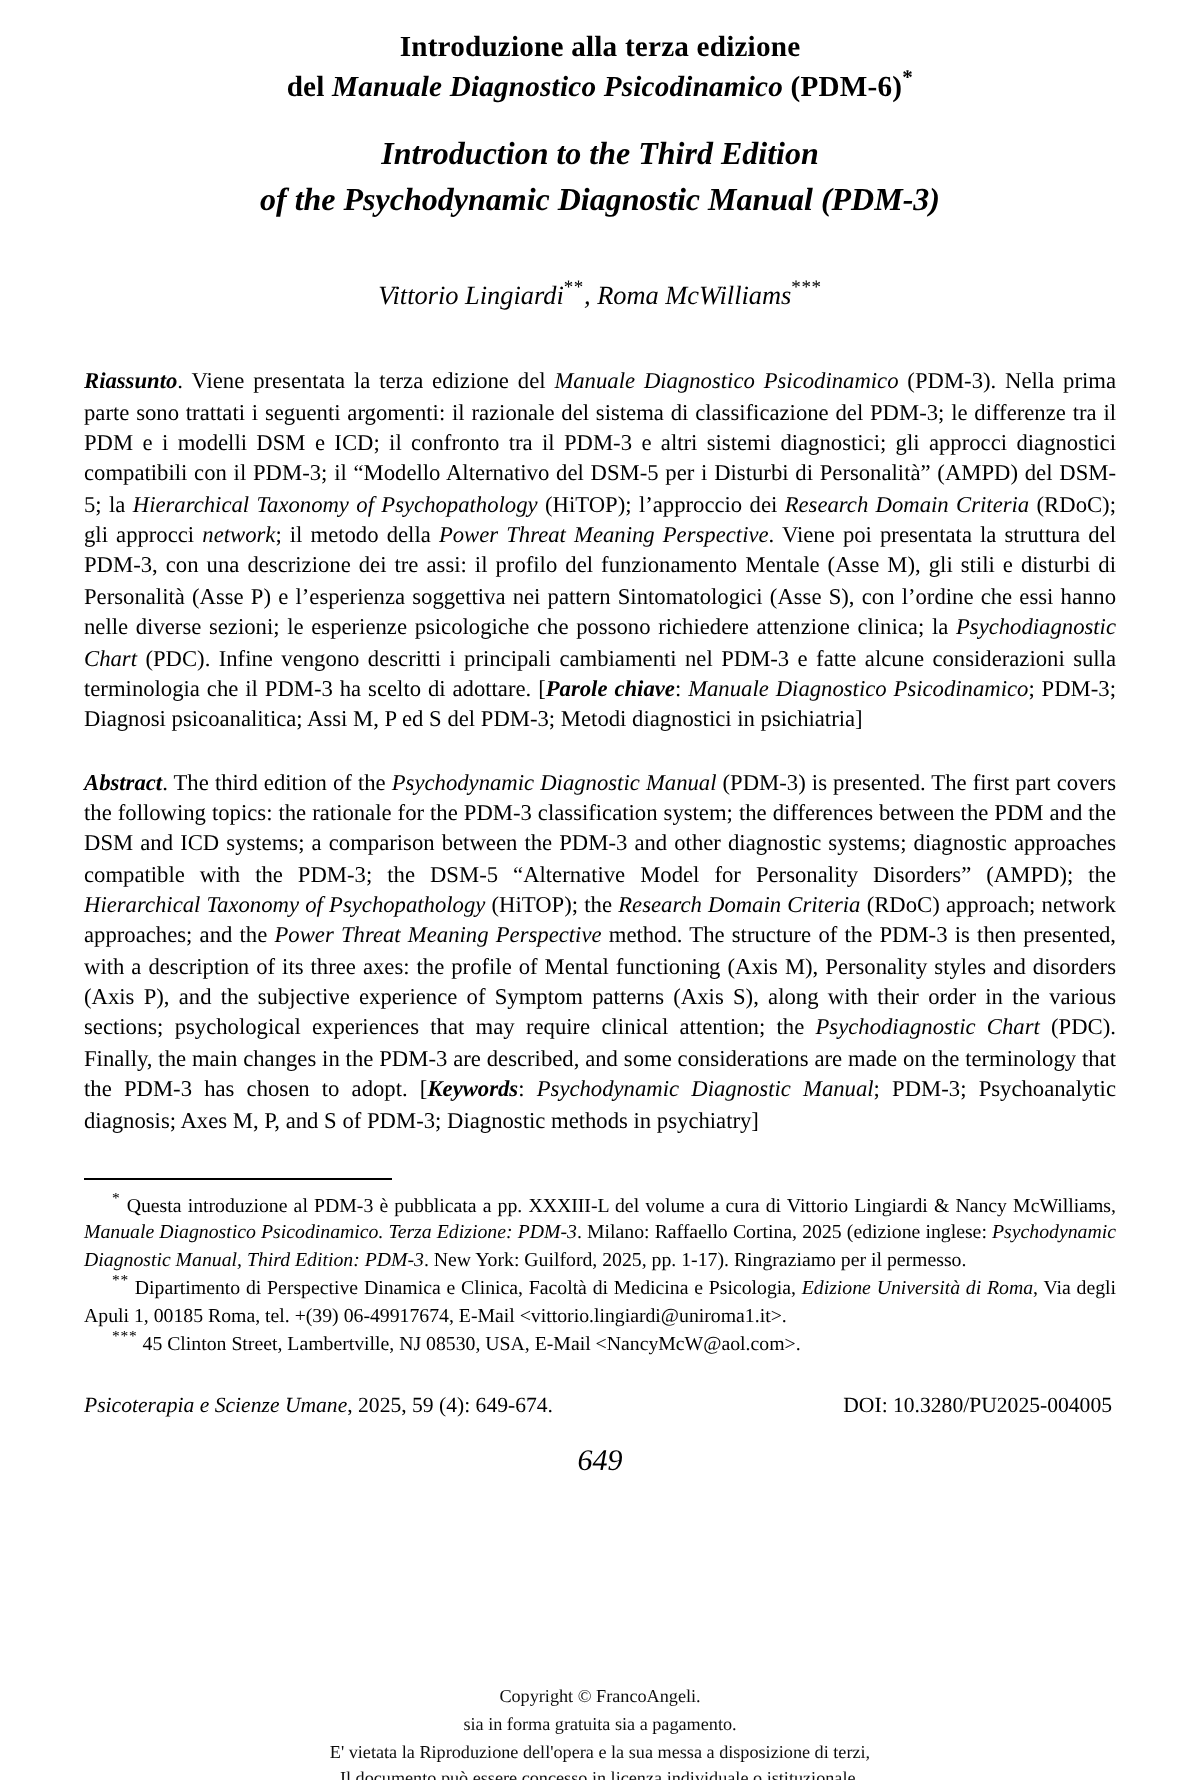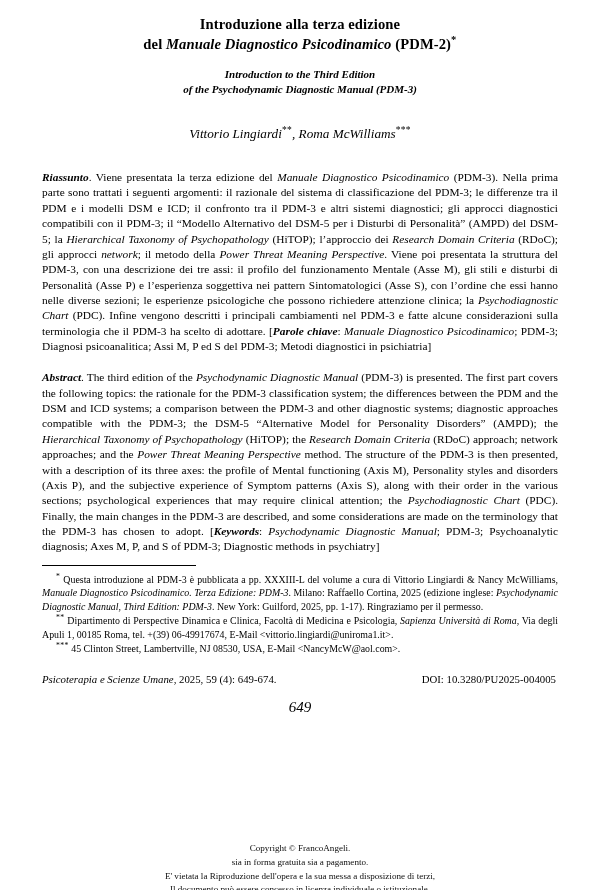--- a/index.html
+++ b/index.html
@@ -41,21 +41,21 @@
     font-size: 14.6px;
     font-weight: bold;
     line-height: 1.40;
     letter-spacing: 0.1px;
   }
   .title-main .it {
     font-style: italic;
   }
   .title-sub {
     margin-top: 12px;
-    font-size: 11px;
+    font-size: 16px;
     font-weight: bold;
     font-style: italic;
     line-height: 1.42;
   }
   .authors {
     margin-top: 28px;
     text-align: center;
     font-size: 13.2px;
     font-style: italic;
   }
@@ -83,21 +83,21 @@
   }
   .lead {
     font-weight: bold;
     font-style: italic;
   }
   .it { font-style: italic; }
   .bi { font-weight: bold; font-style: italic; }
 
   
   .footnotes {
-    margin-top: 10px;
+    margin-top: 20px;
     font-family: Liberation Serif, serif;
   }
   .fn-rule {
     width: 154px;
     height: 0;
     border: 0;
     border-top: 1px solid #000;
     margin: 0 0 7px 0;
   }
   .footnote {
@@ -152,40 +152,40 @@
 </style>
 </head>
 <body>
 
 <div class="page">
   <div class="content">
 
     <div class="title-block">
       <div class="title-main">
         <div>Introduzione alla terza edizione</div>
-        <div><span>del </span><span class="it">Manuale Diagnostico Psicodinamico</span><span> (PDM-2)</span><sup class="mark">*</sup></div>
+        <div><span>del </span><span class="it">Manuale Diagnostico Psicodinamico</span><span> (PDM-6)</span><sup class="mark">*</sup></div>
       </div>
       <div class="title-sub">
         <div>Introduction to the Third Edition</div>
         <div>of the Psychodynamic Diagnostic Manual (PDM-3)</div>
       </div>
     </div>
 
     <div class="authors"><span>Vittorio Lingiardi</span><sup class="mark">**</sup><span>, </span><span>Roma McWilliams</span><sup class="mark">***</sup></div>
 
     <div class="abstract abstract-it"><span class="lead">Riassunto</span><span>. Viene presentata la terza edizione del </span><span class="it">Manuale Diagnostico Psicodinamico</span><span> (PDM-3). Nella prima parte sono trattati i seguenti argomenti: il razionale del sistema di classificazione del PDM-3; le differenze tra il PDM e i modelli DSM e ICD; il confronto tra il PDM-3 e altri sistemi diagnostici; gli approcci diagnostici compatibili con il PDM-3; il “Modello Alternativo del DSM-5 per i Disturbi di Personalità” (AMPD) del DSM-5; la </span><span class="it">Hierarchical Taxonomy of Psychopathology</span><span> (HiTOP); l’approccio dei </span><span class="it">Research Domain Criteria</span><span> (RDoC); gli approcci </span><span class="it">network</span><span>; il metodo della </span><span class="it">Power Threat Meaning Perspective</span><span>. Viene poi presentata la struttura del PDM-3, con una descrizione dei tre assi: il profilo del funzionamento Mentale (Asse M), gli stili e disturbi di Personalità (Asse P) e l’esperienza soggettiva nei pattern Sintomatologici (Asse S), con l’ordine che essi hanno nelle diverse sezioni; le esperienze psicologiche che possono richiedere attenzione clinica; la </span><span class="it">Psychodiagnostic Chart</span><span> (PDC). Infine vengono descritti i principali cambiamenti nel PDM-3 e fatte alcune considerazioni sulla terminologia che il PDM-3 ha scelto di adottare. [</span><span class="bi">Parole chiave</span><span>: </span><span class="it">Manuale Diagnostico Psicodinamico</span><span>; PDM-3; Diagnosi psicoanalitica; Assi M, P ed S del PDM-3; Metodi diagnostici in psichiatria]</span></div>
 
     <div class="abstract abstract-en"><span class="lead">Abstract</span><span>. The third edition of the </span><span class="it">Psychodynamic Diagnostic Manual</span><span> (PDM-3) is presented. The first part covers the following topics: the rationale for the PDM-3 classification system; the differences between the PDM and the DSM and ICD systems; a comparison between the PDM-3 and other diagnostic systems; diagnostic approaches compatible with the PDM-3; the DSM-5 “Alternative Model for Personality Disorders” (AMPD); the </span><span class="it">Hierarchical Taxonomy of Psychopathology</span><span> (HiTOP); the </span><span class="it">Research Domain Criteria</span><span> (RDoC) approach; network approaches; and the </span><span class="it">Power Threat Meaning Perspective</span><span> method. The structure of the PDM-3 is then presented, with a description of its three axes: the profile of Mental functioning (Axis M), Personality styles and disorders (Axis P), and the subjective experience of Symptom patterns (Axis S), along with their order in the various sections; psychological experiences that may require clinical attention; the </span><span class="it">Psychodiagnostic Chart</span><span> (PDC). Finally, the main changes in the PDM-3 are described, and some considerations are made on the terminology that the PDM-3 has chosen to adopt. [</span><span class="bi">Keywords</span><span>: </span><span class="it">Psychodynamic Diagnostic Manual</span><span>; PDM-3; Psychoanalytic diagnosis; Axes M, P, and S of PDM-3; Diagnostic methods in psychiatry]</span></div>
 
     <div class="footnotes">
       <hr class="fn-rule">
 
       <div class="footnote"><sup class="mark">*</sup><span> Questa introduzione al PDM-3 è pubblicata a pp. XXXIII-L del volume a cura di Vittorio Lingiardi &amp; Nancy McWilliams, </span><span class="it">Manuale Diagnostico Psicodinamico. Terza Edizione: PDM-3</span><span>. Milano: Raffaello Cortina, 2025 (edizione inglese: </span><span class="it">Psychodynamic Diagnostic Manual, Third Edition: PDM-3</span><span>. New York: Guilford, 2025, pp. 1-17). Ringraziamo per il permesso.</span></div>
 
-      <div class="footnote"><sup class="mark">**</sup><span> Dipartimento di Perspective Dinamica e Clinica, Facoltà di Medicina e Psicologia, </span><span class="it">Sapienza Università di Roma</span><span>, Via degli Apuli 1, 00185 Roma, tel. +(39) 06-49917674, E-Mail &lt;vittorio.lingiardi@uniroma1.it&gt;.</span></div>
+      <div class="footnote"><sup class="mark">**</sup><span> Dipartimento di Perspective Dinamica e Clinica, Facoltà di Medicina e Psicologia, </span><span class="it">Edizione Università di Roma</span><span>, Via degli Apuli 1, 00185 Roma, tel. +(39) 06-49917674, E-Mail &lt;vittorio.lingiardi@uniroma1.it&gt;.</span></div>
 
       <div class="footnote"><sup class="mark">***</sup><span> 45 Clinton Street, Lambertville, NJ 08530, USA, E-Mail &lt;NancyMcW@aol.com&gt;.</span></div>
     </div>
 
     <div class="journal">
       <div class="journal-row row1">
         <div class="left"><span class="it">Psicoterapia e Scienze Umane</span><span>, 2025, 59 (4): 649-674.</span></div>
         <div class="right">DOI: 10.3280/PU2025-004005</div>
       </div>
     </div>

